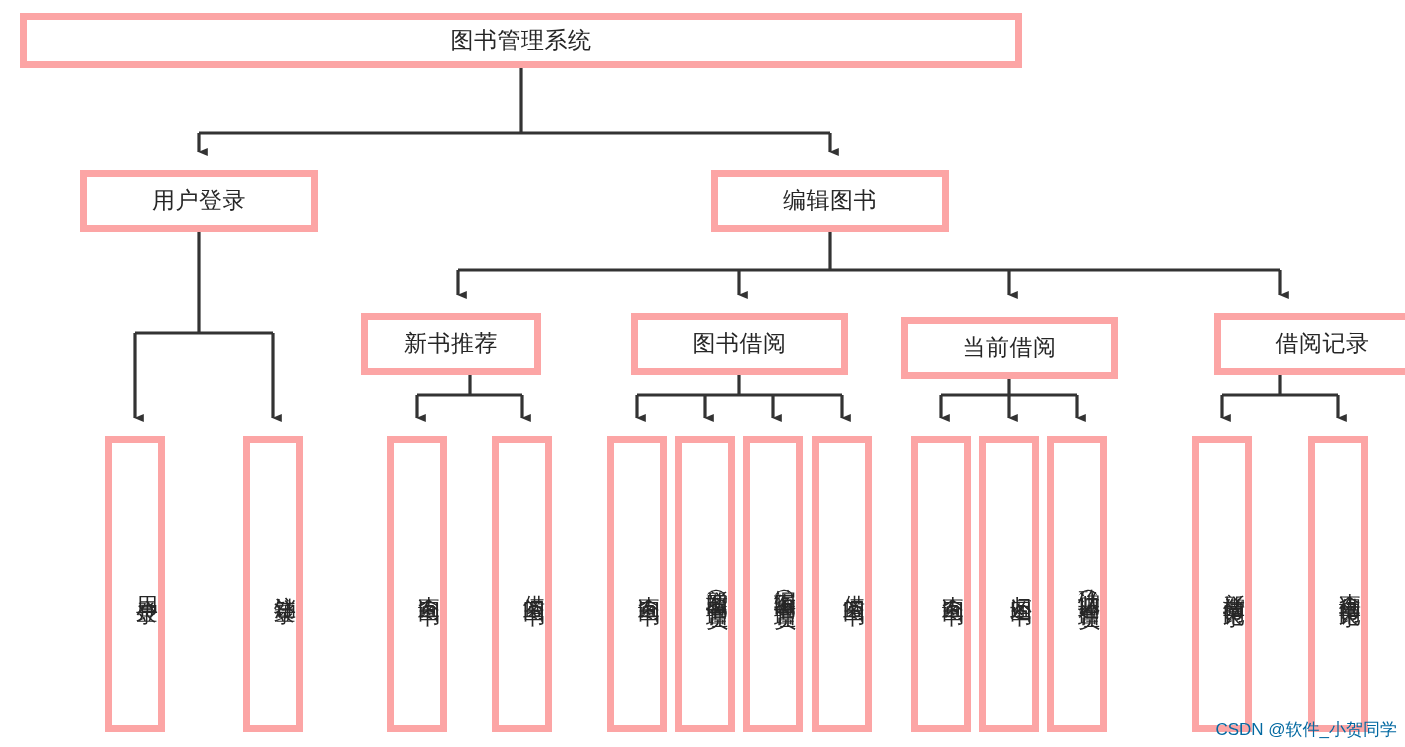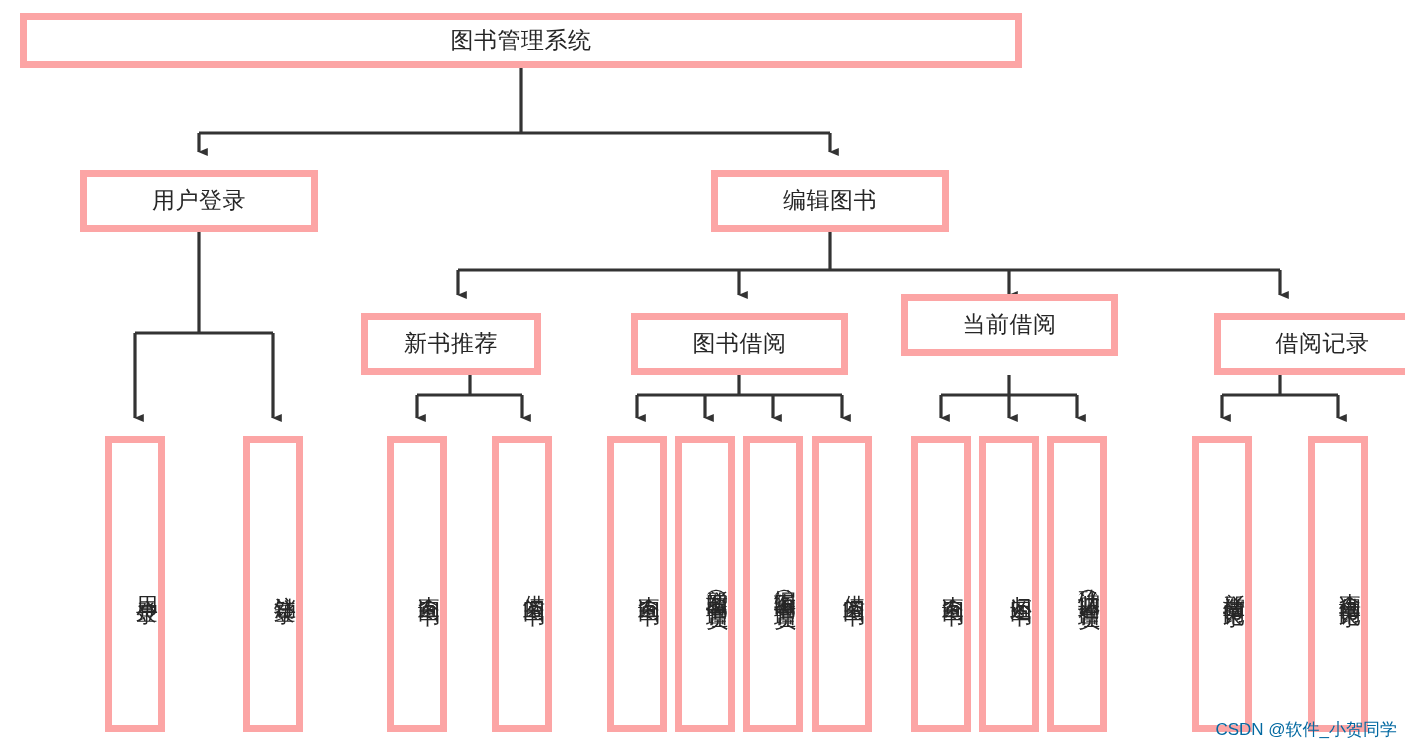--- a/index.html
+++ b/index.html
@@ -131,21 +131,21 @@
   <div class="node h" style="left:711px; top:170px; width:238px; height:62px;">
     <span>编辑图书</span>
   </div>
 
   <div class="node h" style="left:361px; top:313px; width:180px; height:62px;">
     <span>新书推荐</span>
   </div>
   <div class="node h" style="left:631px; top:313px; width:217px; height:62px;">
     <span>图书借阅</span>
   </div>
-  <div class="node h" style="left:901px; top:294px; width:217px; height:62px;">
+  <div class="node h" style="left:901px; top:317px; width:217px; height:62px;">
     <span>当前借阅</span>
   </div>
   <div class="node h" style="left:1171px; top:313px; width:217px; height:62px;margin-left:43px;">
     <span>借阅记录</span>
   </div>
 
   <div class="node v" style="left:105px; top:436px; width:60px; height:296px;">
     <span class="vtext">用户登录</span>
   </div>
   <div class="node v" style="left:243px; top:436px; width:60px; height:296px;">

